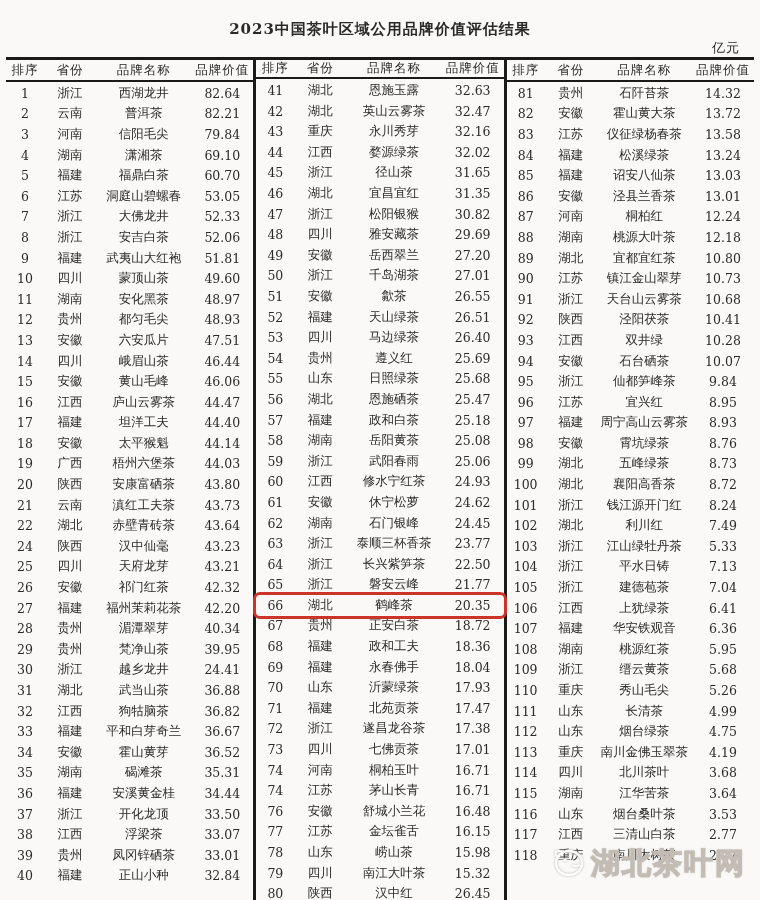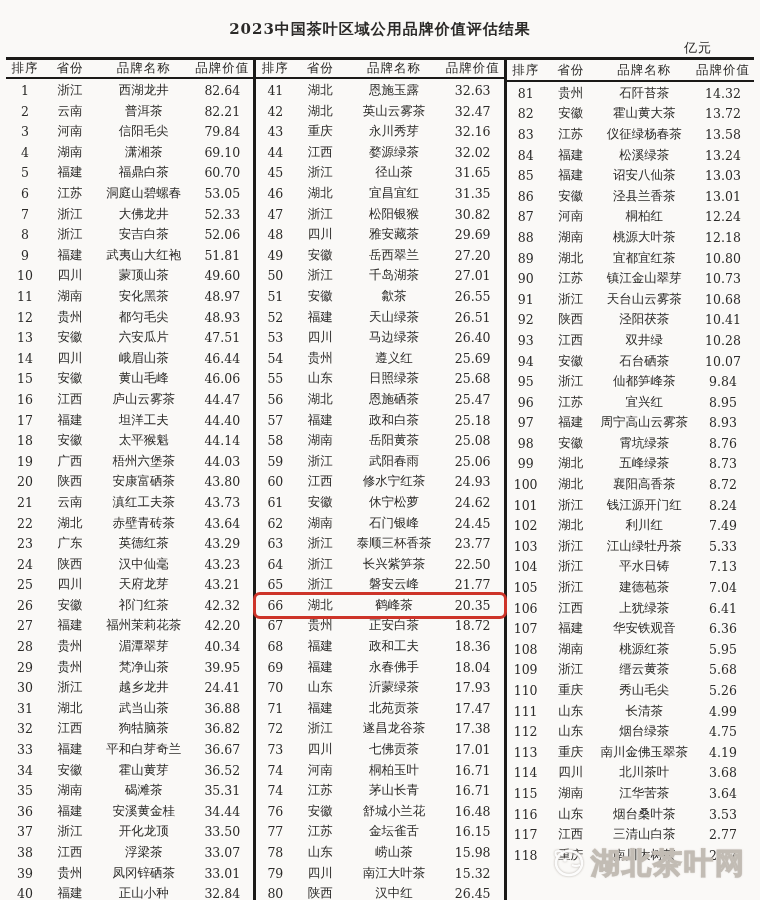--- a/index.html
+++ b/index.html
@@ -14,21 +14,21 @@
   .title{
     text-align:center;
     padding-top:21px;
     font-size:15px;
     line-height:17px;
     font-weight:700;
     letter-spacing:1px;
   }
   .unit{
     text-align:right;
-    padding-right:48px;
+    padding-right:20px;
     font-size:13px;
     line-height:14px;
     margin-top:3px;
     letter-spacing:1px;
   }
   .table-frame{
     margin:2px 6px 0 6px;
     border-top:3px solid #1b1a18;
     border-bottom:3px solid #0c4a6e;
     height:850px;
@@ -228,26 +228,20 @@
           <div class="cell">21</div>
           <div class="cell">云南</div>
           <div class="cell">滇红工夫茶</div>
           <div class="cell">43.73</div>
         </div>
         <div class="row">
           <div class="cell">22</div>
           <div class="cell">湖北</div>
           <div class="cell">赤壁青砖茶</div>
           <div class="cell">43.64</div>
-        </div>
-        <div class="row">
-          <div class="cell">23</div>
-          <div class="cell">广东</div>
-          <div class="cell">英德红茶</div>
-          <div class="cell">43.29</div>
         </div>
         <div class="row">
           <div class="cell">24</div>
           <div class="cell">陕西</div>
           <div class="cell">汉中仙毫</div>
           <div class="cell">43.23</div>
         </div>
         <div class="row">
           <div class="cell">25</div>
           <div class="cell">四川</div>

